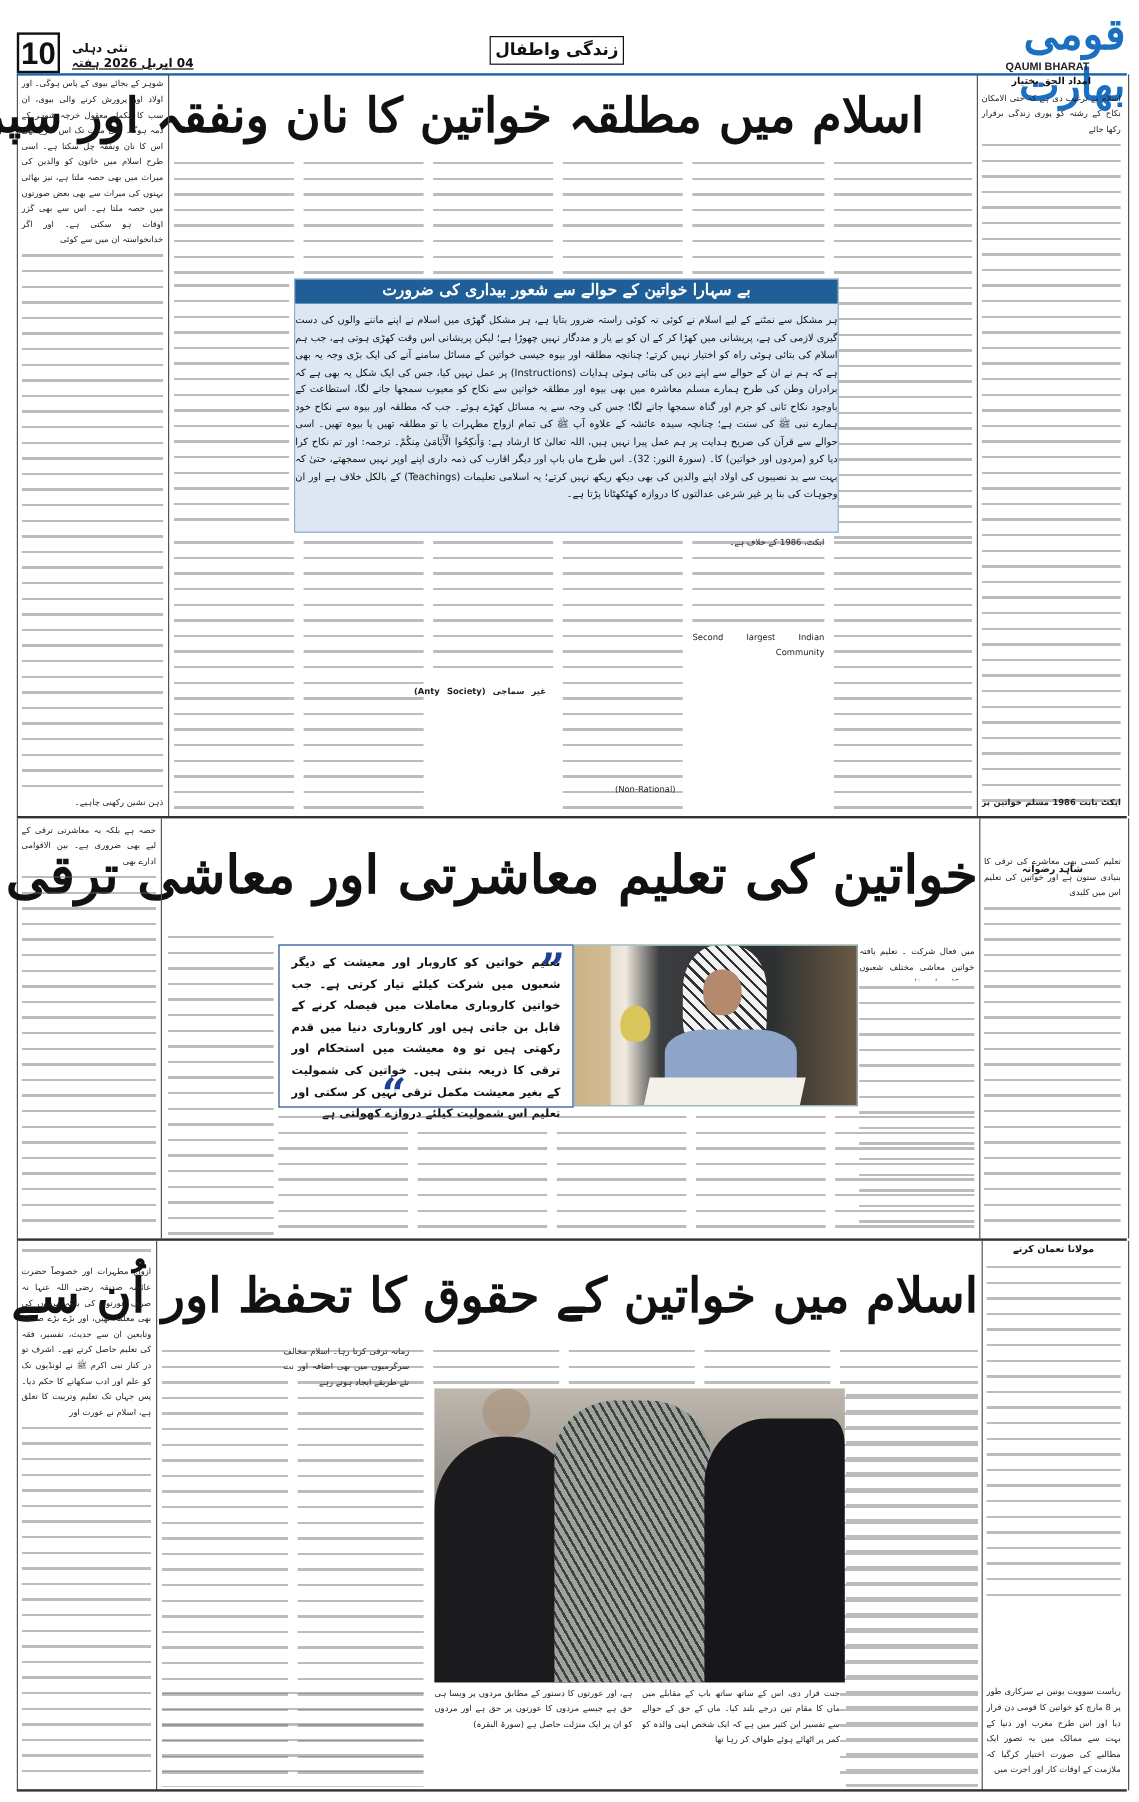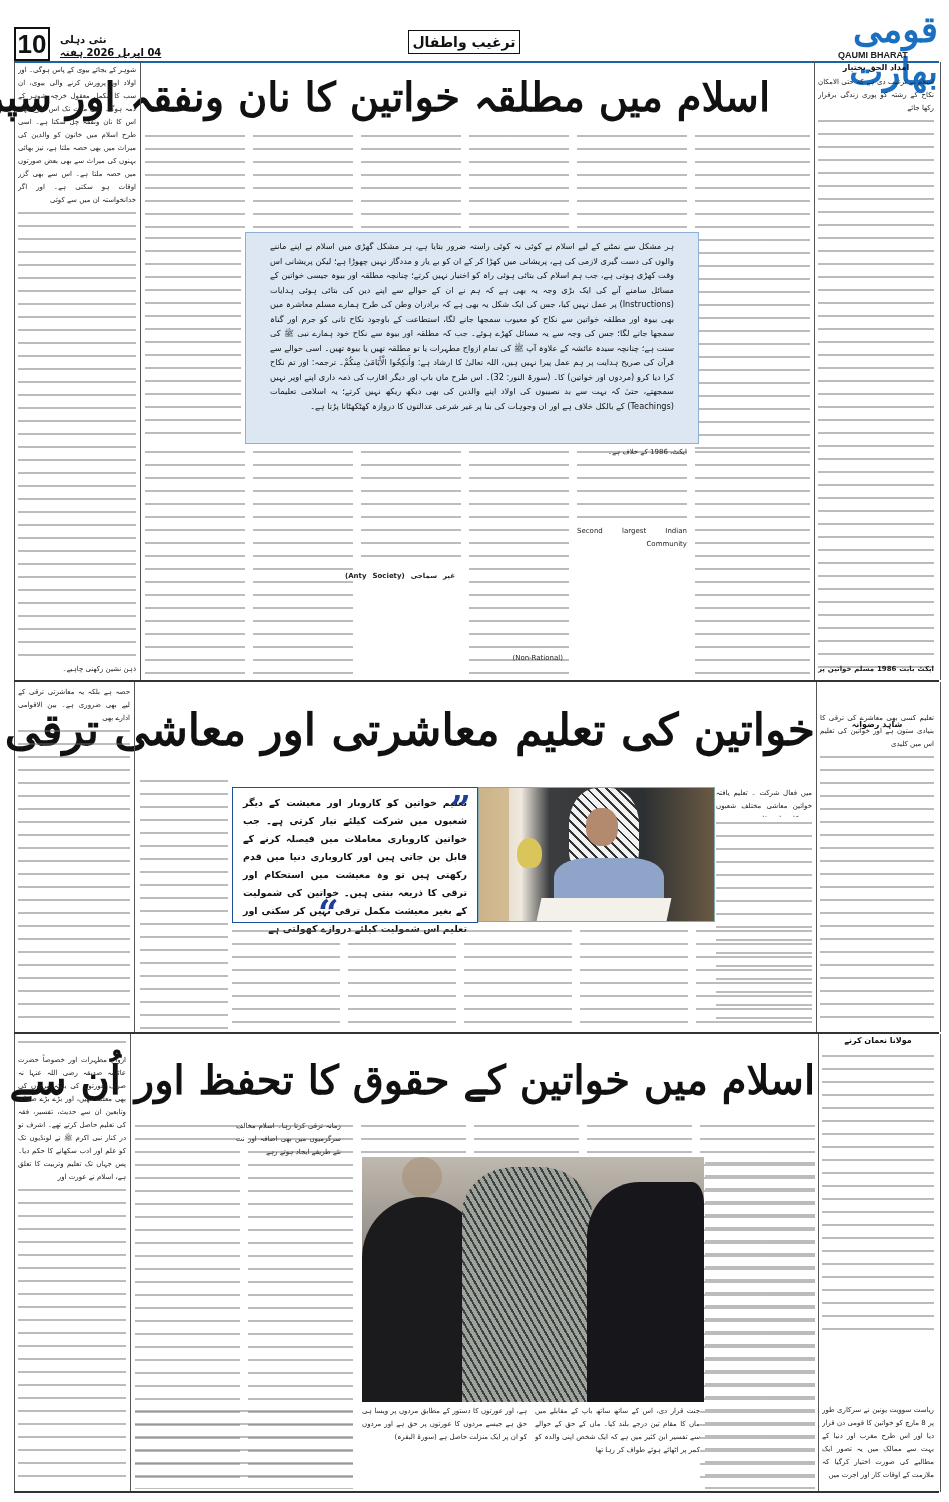--- a/index.html
+++ b/index.html
@@ -14,34 +14,34 @@
   #logo-en{left:838px;top:50px;font:bold 9px "Liberation Sans",sans-serif;color:#222;}
   .hr-blue{height:2px;background:#1a63a8;}
   .hr-black{height:1px;background:#333;}
   .vr{width:1px;background:#555;}
   .headline{font-family:"DejaVu Serif",serif;font-weight:bold;color:#111;direction:rtl;text-align:center;white-space:nowrap;}
   .byline{font:bold 8px "DejaVu Sans",sans-serif;text-align:center;direction:rtl;}
   .col{font:7px/13px "DejaVu Sans",sans-serif;color:#222;direction:rtl;text-align:justify;overflow:hidden;}
   .col p{margin:0;}
   .subbar{background:#1f5e96;color:#fff;font:bold 13px "DejaVu Serif",serif;text-align:center;direction:rtl;line-height:20px;}
   .boxed{background:#dce7f3;border:1px solid #8fb0d4;}
-  .boxed-text{font:9px/16px "DejaVu Sans",sans-serif;direction:rtl;text-align:justify;color:#111;padding:6px 24px;}
+  .boxed-text{font:9px/16px "DejaVu Sans",sans-serif;direction:rtl;text-align:justify;color:#111;padding:6px 0;}
   .photo{overflow:hidden;}
   .quote-box{border:1.5px solid #1f4f96;background:#fff;}
   .quote-text{font:bold 11px/22px "DejaVu Sans",sans-serif;direction:rtl;text-align:justify;padding:4px 10px;color:#111;}
   .qmark{font:bold 36px "DejaVu Serif",serif;color:#1f3f96;position:absolute;line-height:1;}
   .text-lines{position:absolute;left:0;right:0;top:0;bottom:0;background-image:repeating-linear-gradient(to bottom,transparent 0,transparent 5px,#6a6a6a 5px,#6a6a6a 7px,transparent 7px,transparent 13px);opacity:.45;}
 </style>
 </head>
 <body>
 
 <div class="abs" id="page-num">10</div>
 <div class="abs" id="city">نئی دہلی</div>
 <div class="abs" id="dateline">04 اپریل 2026 ہفتہ</div>
-<div class="abs" id="section-box">ترغیب واطفال</div>
+<div class="abs" id="section-box">زندگی واطفال</div>
 <div class="abs" id="logo">قومی بھارت</div>
 <div class="abs" id="logo-en">QAUMI BHARAT</div>
 <div class="abs hr-blue" style="left:14px;top:61px;width:925px;"></div>
 
 <div class="abs" style="left:14px;top:62px;width:925px;height:618px;border-left:1px solid #555;border-right:1px solid #555;"></div>
 
 <div class="abs headline" style="left:145px;top:68px;width:625px;font-size:40px;line-height:58px;">اسلام میں مطلقہ خواتین کا نان ونفقہ اور سپریم کورٹ کا حالیہ فیصلہ</div>
 
 <div class="abs byline" style="left:818px;top:63px;width:116px;">امداد الحق بختیار</div>
 <div class="abs col" style="left:818px;top:76px;width:116px;height:600px;">
@@ -77,20 +77,21 @@
     </div>
   <div class="abs" style="left:432px;top:0;width:110px;height:100px;position:absolute;">
       <div class="text-lines"></div>
     </div>
   <div class="abs" style="left:550px;top:0;width:115px;height:320px;position:absolute;">
       <div class="text-lines"></div>
     </div>
 </div>
 
 <div class="abs boxed" style="left:245px;top:232px;width:452px;height:210px;">
+  <div class="subbar">بے سہارا خواتین کے حوالے سے شعور بیداری کی ضرورت</div>
   <div class="boxed-text" style="font-size:8.2px;line-height:14.5px;height:172px;overflow:hidden;">ہر مشکل سے نمٹنے کے لیے اسلام نے کوئی نہ کوئی راستہ ضرور بتایا ہے، ہر مشکل گھڑی میں اسلام نے اپنے ماننے والوں کی دست گیری لازمی کی ہے، پریشانی میں کھڑا کر کے ان کو بے یار و مددگار نہیں چھوڑا ہے؛ لیکن پریشانی اس وقت کھڑی ہوتی ہے، جب ہم اسلام کی بتائی ہوئی راہ کو اختیار نہیں کرتے؛ چنانچہ مطلقہ اور بیوہ جیسی خواتین کے مسائل سامنے آنے کی ایک بڑی وجہ یہ بھی ہے کہ ہم نے ان کے حوالے سے اپنے دین کی بتائی ہوئی ہدایات (Instructions) پر عمل نہیں کیا، جس کی ایک شکل یہ بھی ہے کہ برادران وطن کی طرح ہمارے مسلم معاشرہ میں بھی بیوہ اور مطلقہ خواتین سے نکاح کو معیوب سمجھا جانے لگا، استطاعت کے باوجود نکاح ثانی کو جرم اور گناہ سمجھا جانے لگا؛ جس کی وجہ سے یہ مسائل کھڑے ہوئے۔ جب کہ مطلقہ اور بیوہ سے نکاح خود ہمارے نبی ﷺ کی سنت ہے؛ چنانچہ سیدہ عائشہ کے علاوہ آپ ﷺ کی تمام ازواج مطہرات یا تو مطلقہ تھیں یا بیوہ تھیں۔ اسی حوالے سے قرآن کی صریح ہدایت پر ہم عمل پیرا نہیں ہیں، اللہ تعالیٰ کا ارشاد ہے: وَأَنكِحُوا الْأَيَامَىٰ مِنكُمْ۔ ترجمہ: اور تم نکاح کرا دیا کرو (مردوں اور خواتین) کا۔ (سورۃ النور: 32)۔ اس طرح ماں باپ اور دیگر اقارب کی ذمہ داری اپنے اوپر نہیں سمجھتے، حتیٰ کہ بہت سے بد نصیبوں کی اولاد اپنے والدین کی بھی دیکھ ریکھ نہیں کرتے؛ یہ اسلامی تعلیمات (Teachings) کے بالکل خلاف ہے اور ان وجوہات کی بنا پر غیر شرعی عدالتوں کا دروازہ کھٹکھٹانا پڑتا ہے۔</div>
 </div>
 <div class="abs" style="left:145px;top:232px;width:96px;height:210px;">
     <div class="text-lines"></div>
   </div>
 
 <div class="abs col" style="left:700px;top:340px;width:110px;height:30px;"></div>
 <div class="abs" style="left:145px;top:446px;width:665px;height:230px;">
   <div style="position:absolute;left:0;top:0;width:100px;height:230px;">
       <div class="text-lines"></div>

